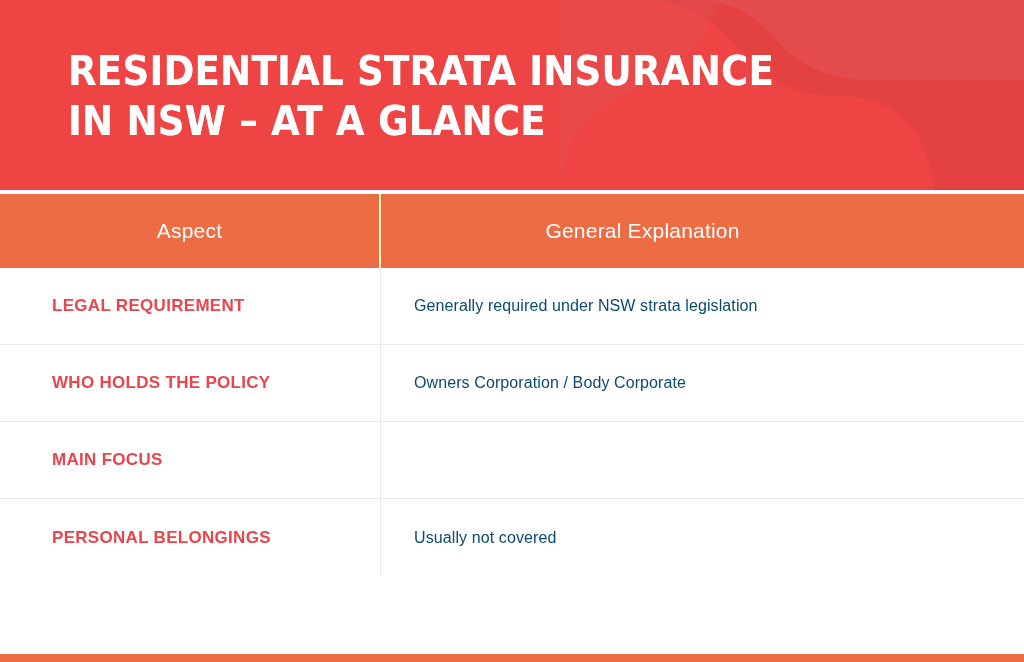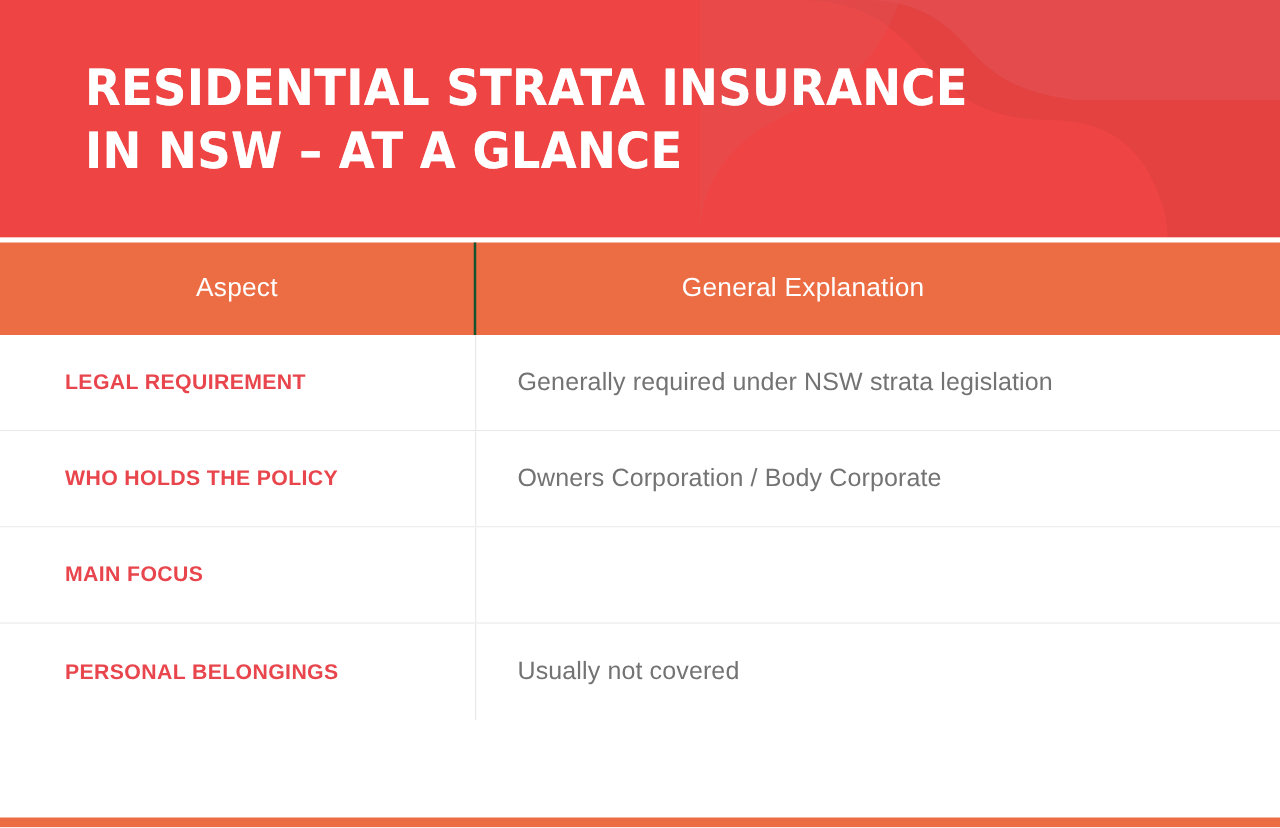--- a/index.html
+++ b/index.html
@@ -74,21 +74,21 @@
     justify-content: center;
     color: #ffffff;
     font-family: "Liberation Sans", sans-serif;
     font-size: 21px;
     font-weight: 400;
     letter-spacing: 0.2px;
     box-sizing: border-box;
   }
   .th-aspect {
     width: 381px;
-    border-right: 2px solid #14532d;
+    border-right: 2px solid #fef9c3;
   }
   .th-explanation {
     width: 523px;
   }
 
   .row {
     display: flex;
     width: 1024px;
     height: 77px;
     background: #ffffff;
@@ -111,24 +111,24 @@
     font-size: 17px;
     letter-spacing: 0.3px;
     text-transform: uppercase;
   }
   .cell-explanation {
     width: 643px;
     display: flex;
     align-items: center;
     padding-left: 33px;
     box-sizing: border-box;
-    color: #737373;
+    color: #0c4a6e;
     font-family: "Liberation Sans", sans-serif;
     font-weight: 400;
-    font-size: 20px;
+    font-size: 16px;
     letter-spacing: 0.1px;
   }
 
   .bottom-bar {
     position: absolute;
     left: 0;
     bottom: 0;
     width: 1024px;
     height: 8px;
     background: #ec6c43;

